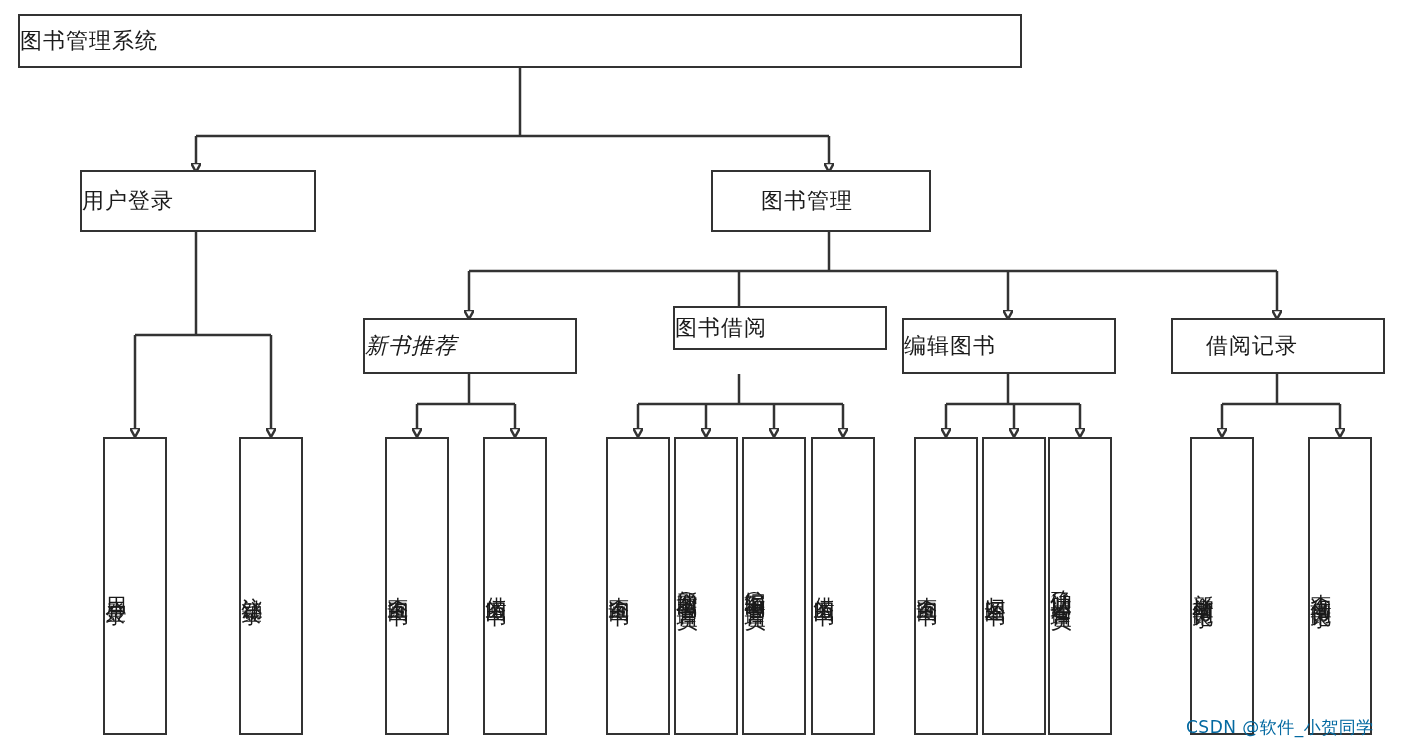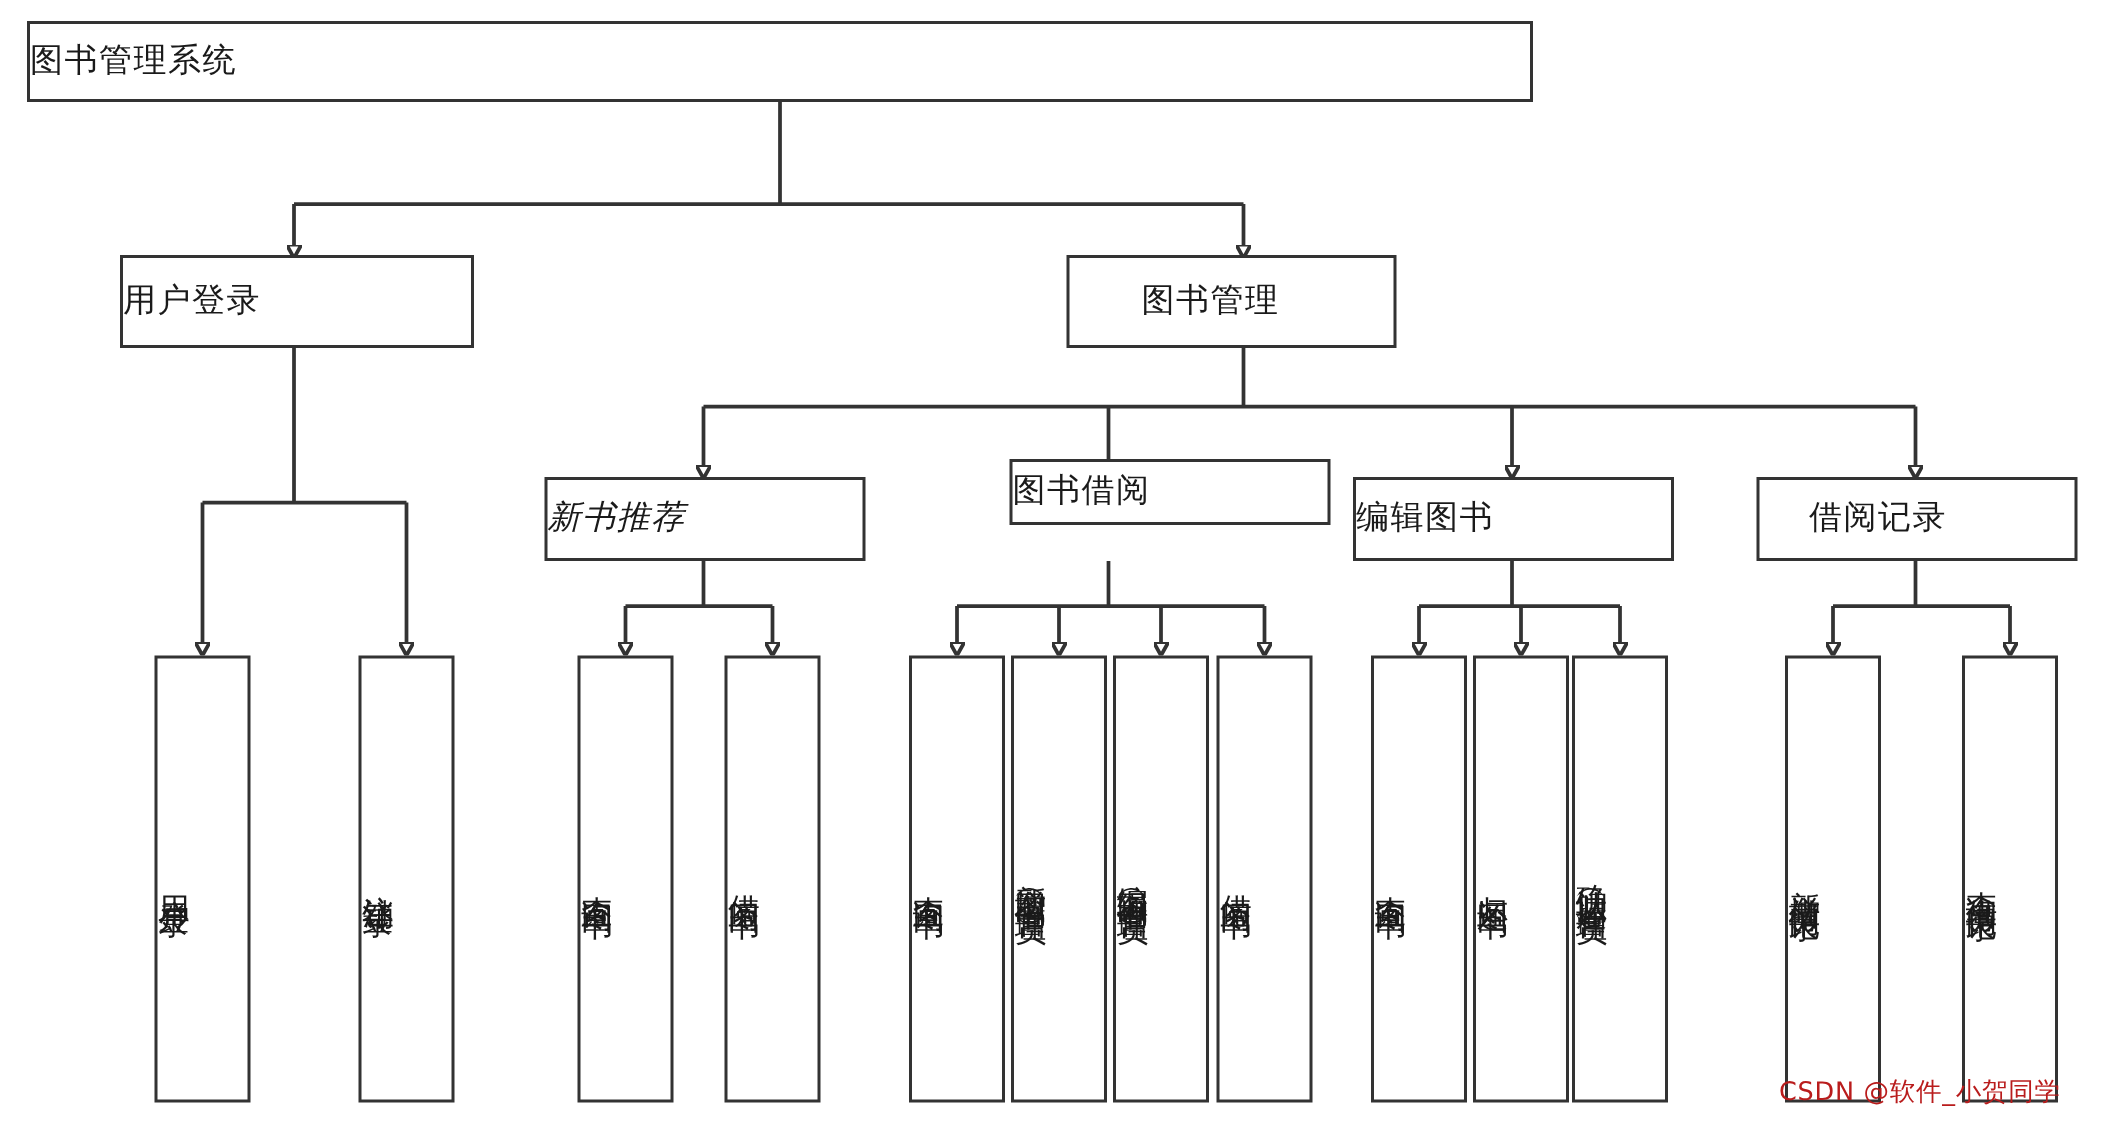--- a/index.html
+++ b/index.html
@@ -38,21 +38,21 @@
     font-size:21px;
     letter-spacing:3px;
     line-height:1;
     white-space:nowrap;
   }
 
   .watermark{
     position:absolute;
     left:1186px;top:716px;
     font-size:17px;
-    color:#b91c1c;
+    color:#0369a1;
     white-space:nowrap;
     letter-spacing:0.5px;
     font-family:"DejaVu Sans","Liberation Sans",sans-serif;
   }
 
   svg.links{position:absolute;left:0;top:0;width:1405px;height:747px;pointer-events:none;}
   svg.links line, svg.links path{stroke:#333333;stroke-width:2.5px;fill:none;}
 </style>
 </head>
 <body>

